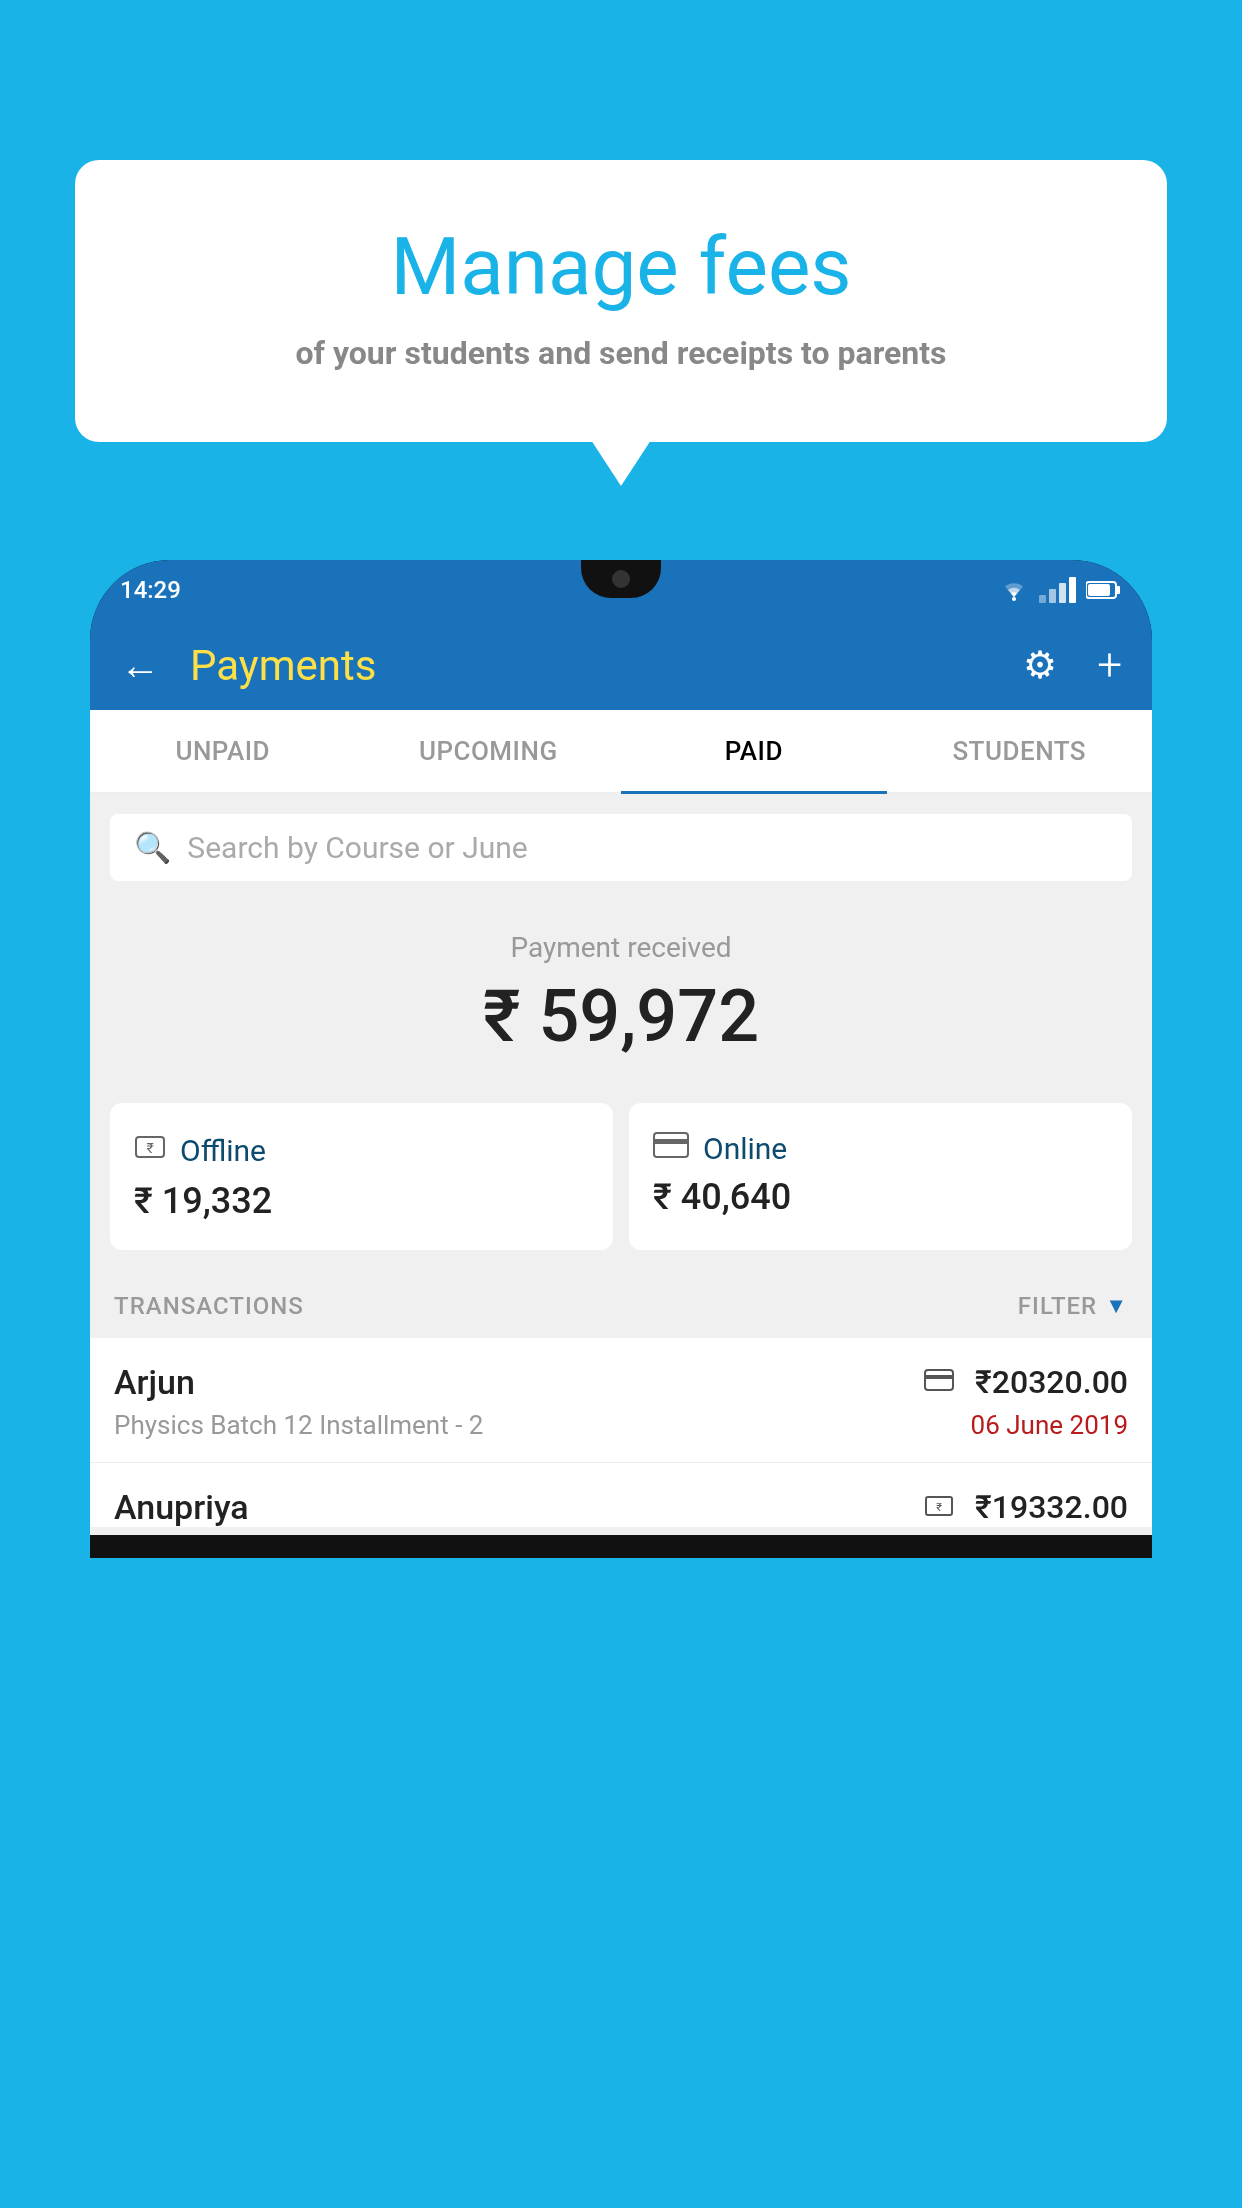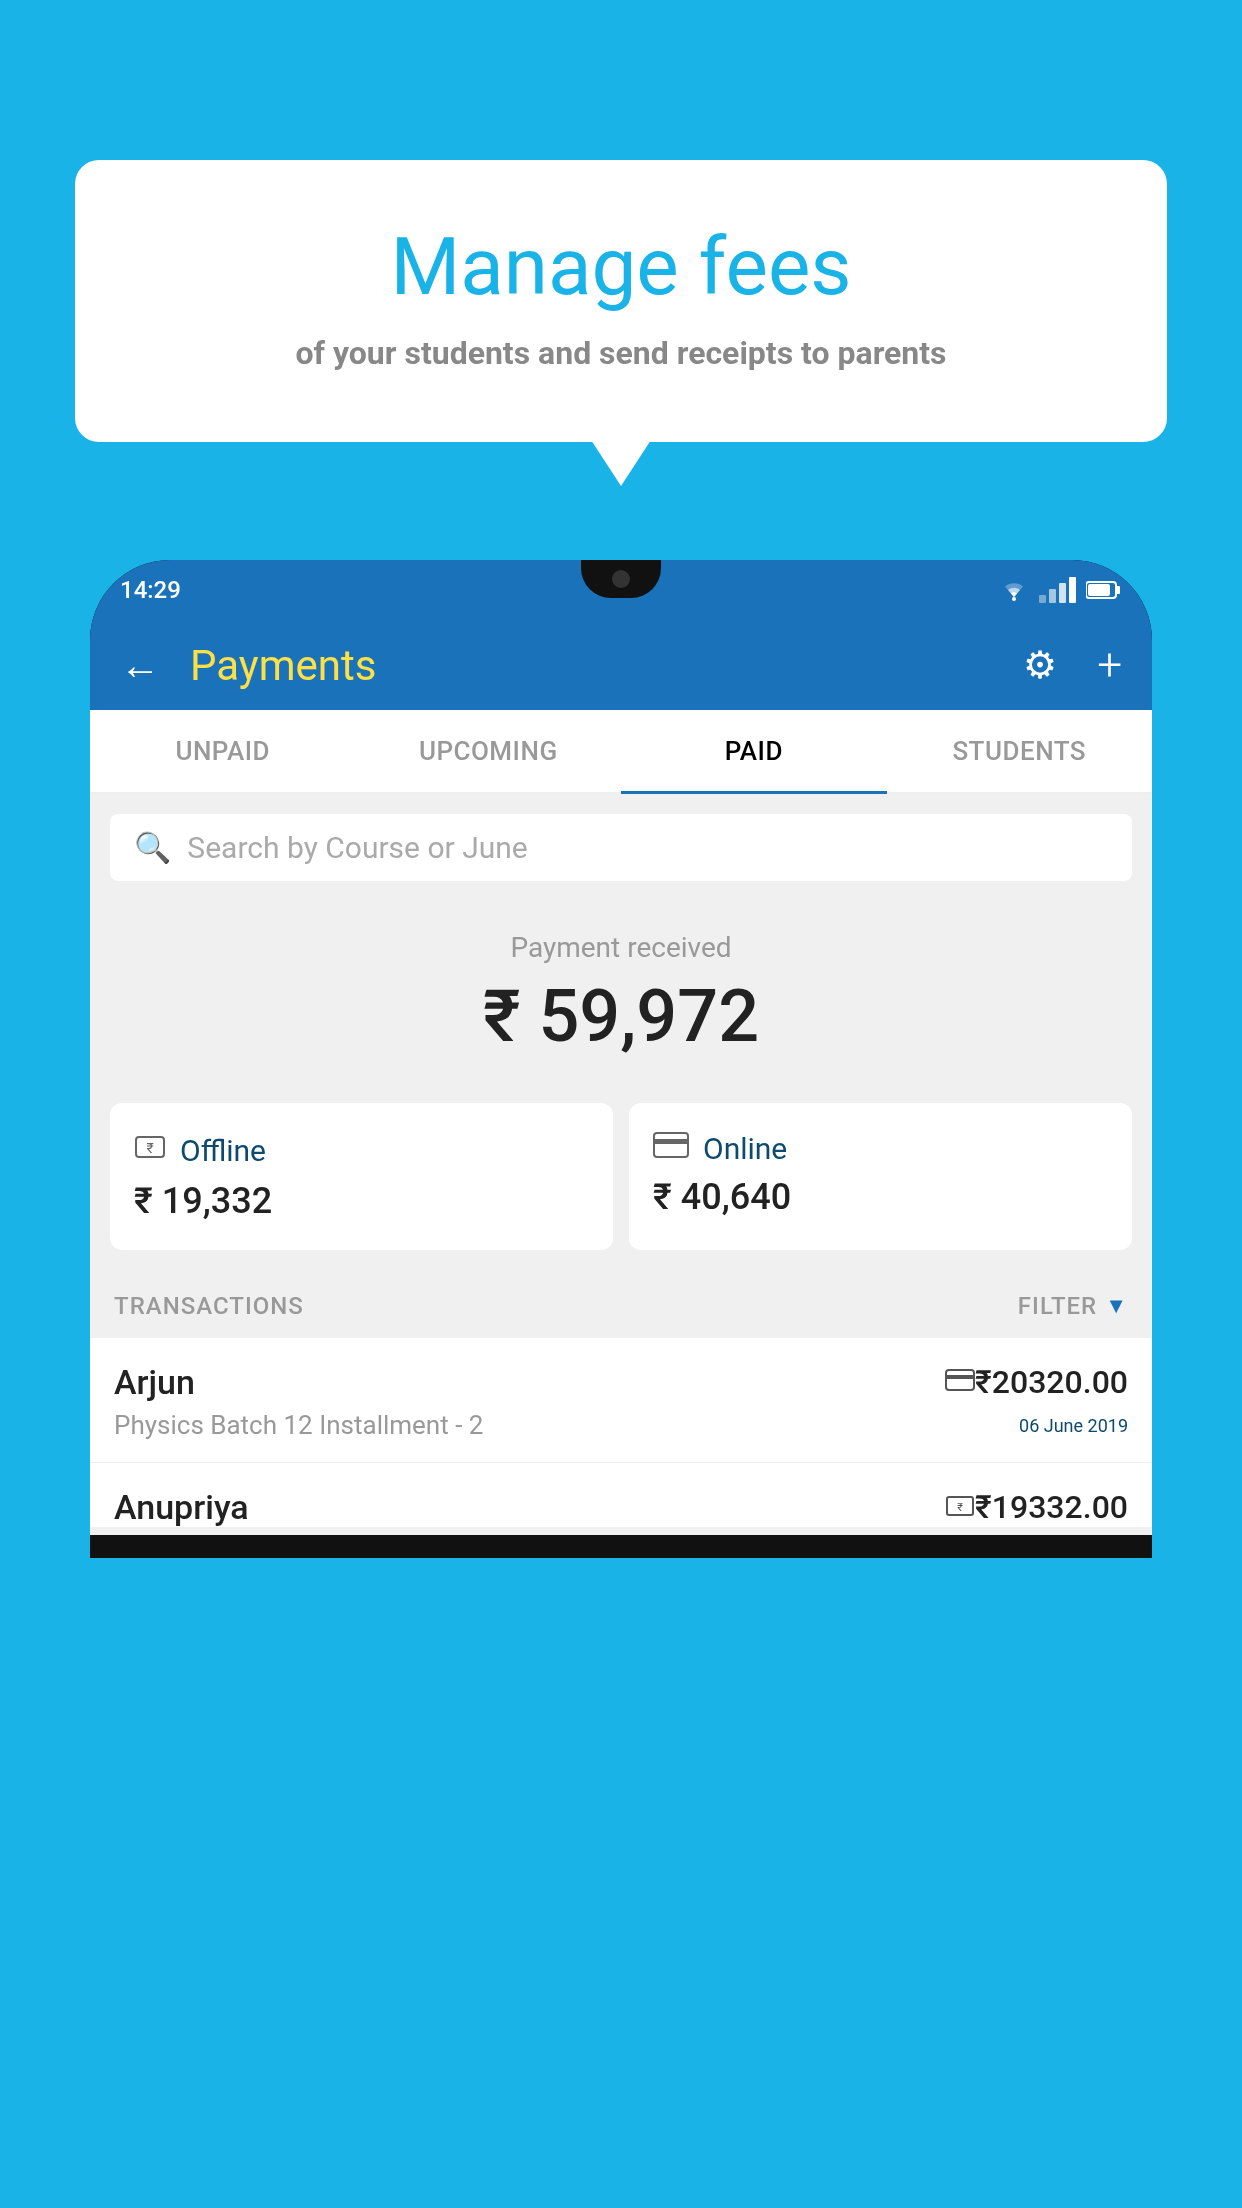--- a/index.html
+++ b/index.html
@@ -289,43 +289,43 @@
       margin-bottom: 8px;
     }
     .transaction-name {
       font-size: 34px;
       color: #222;
       font-weight: 500;
     }
     .transaction-amount-row {
       display: flex;
       align-items: center;
-      gap: 0;
+      gap: 21px;
     }
     .transaction-method-icon {
       color: #555;
       font-size: 26px;
     }
     .transaction-amount {
       font-size: 32px;
       color: #222;
       font-weight: 500;
     }
     .transaction-sub {
       display: flex;
       justify-content: space-between;
       align-items: center;
     }
     .transaction-course {
       font-size: 26px;
       color: #999;
     }
     .transaction-date {
-      font-size: 18px;
-      color: #0c4a6e;
+      font-size: 26px;
+      color: #b91c1c;
     }
 
     
     .transaction-item-partial {
       padding: 24px 24px 0;
       background: white;
     }
   </style>
 </head>
 <body>

